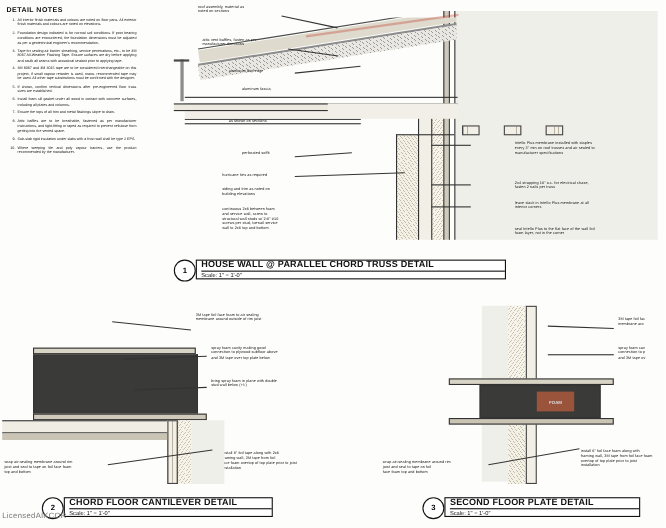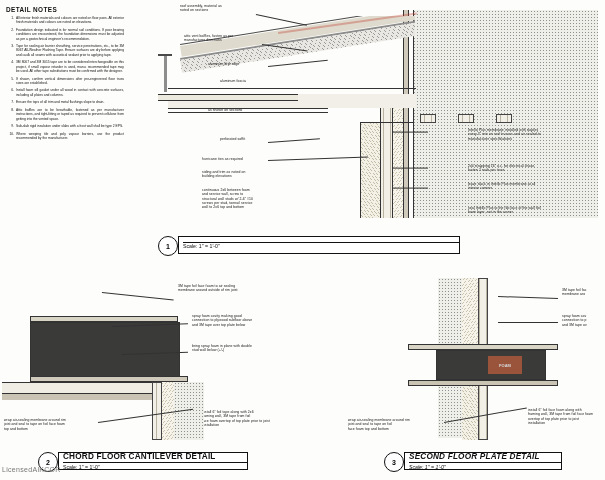--- a/index.html
+++ b/index.html
@@ -182,20 +182,21 @@
     <div class="leader" style="left:140px;top:64px;width:60px;transform:rotate(-6deg);"></div>
     <div class="leader" style="left:140px;top:140px;width:52px;transform:rotate(-4deg);"></div>
     <div class="leader" style="left:140px;top:158px;width:100px;transform:rotate(-2deg);"></div>
     <div class="leader" style="left:300px;top:130px;width:36px;transform:rotate(180deg);"></div>
     <div class="leader" style="left:300px;top:166px;width:36px;transform:rotate(180deg);"></div>
     <div class="leader" style="left:300px;top:186px;width:36px;transform:rotate(180deg);"></div>
   </div>
 
   <div class="titlebar" style="left:178px;top:236px;width:282px;">
     <div class="tt">
+      <div class="t1">HOUSE WALL @ PARALLEL CHORD TRUSS DETAIL</div>
       <div class="t2">Scale:  1" = 1'-0"</div>
     </div>
   </div>
   <div class="circmark" style="left:158px;top:236px;">1</div>
 
   <div class="abs" id="d2">
 
     <div class="abs lbl" style="left:176px;top:14px;width:96px;white-space:pre-line;">3M tape foil face foam to air sealing
 membrane around outside of rim joist</div>
     <div class="abs lbl" style="left:190px;top:44px;width:96px;white-space:pre-line;">spray foam cavity making good
@@ -259,21 +260,21 @@
     <div class="abs" style="left:60px;top:74px;width:150px;height:6px;background:#d8d4c6;border:1px solid #333;box-sizing:border-box;"></div>
     <div class="abs" style="left:60px;top:110px;width:150px;height:6px;background:#c9c4b4;border:1px solid #333;box-sizing:border-box;"></div>
 
     <div class="abs" style="left:140px;top:86px;width:34px;height:18px;background:#b45b3e;opacity:.8;display:flex;align-items:center;justify-content:center;color:#fff;font-size:4px;font-weight:bold;">FOAM</div>
 
     <div class="leader" style="left:150px;top:26px;width:60px;transform:rotate(2deg);"></div>
     <div class="leader" style="left:150px;top:52px;width:60px;transform:rotate(0deg);"></div>
     <div class="leader" style="left:96px;top:152px;width:84px;transform:rotate(-10deg);"></div>
   </div>
 
-  <div class="titlebar" style="left:404px;top:452px;width:158px;font-style:italic;">
+  <div class="titlebar" style="left:404px;top:452px;width:178px;">
     <div class="tt">
       <div class="t1">SECOND FLOOR PLATE DETAIL</div>
       <div class="t2">Scale:  1" = 1'-0"</div>
     </div>
   </div>
   <div class="circmark" style="left:384px;top:452px;">3</div>
 
   <div class="wm">LicensedAlKCOR</div>
 </div>
 

